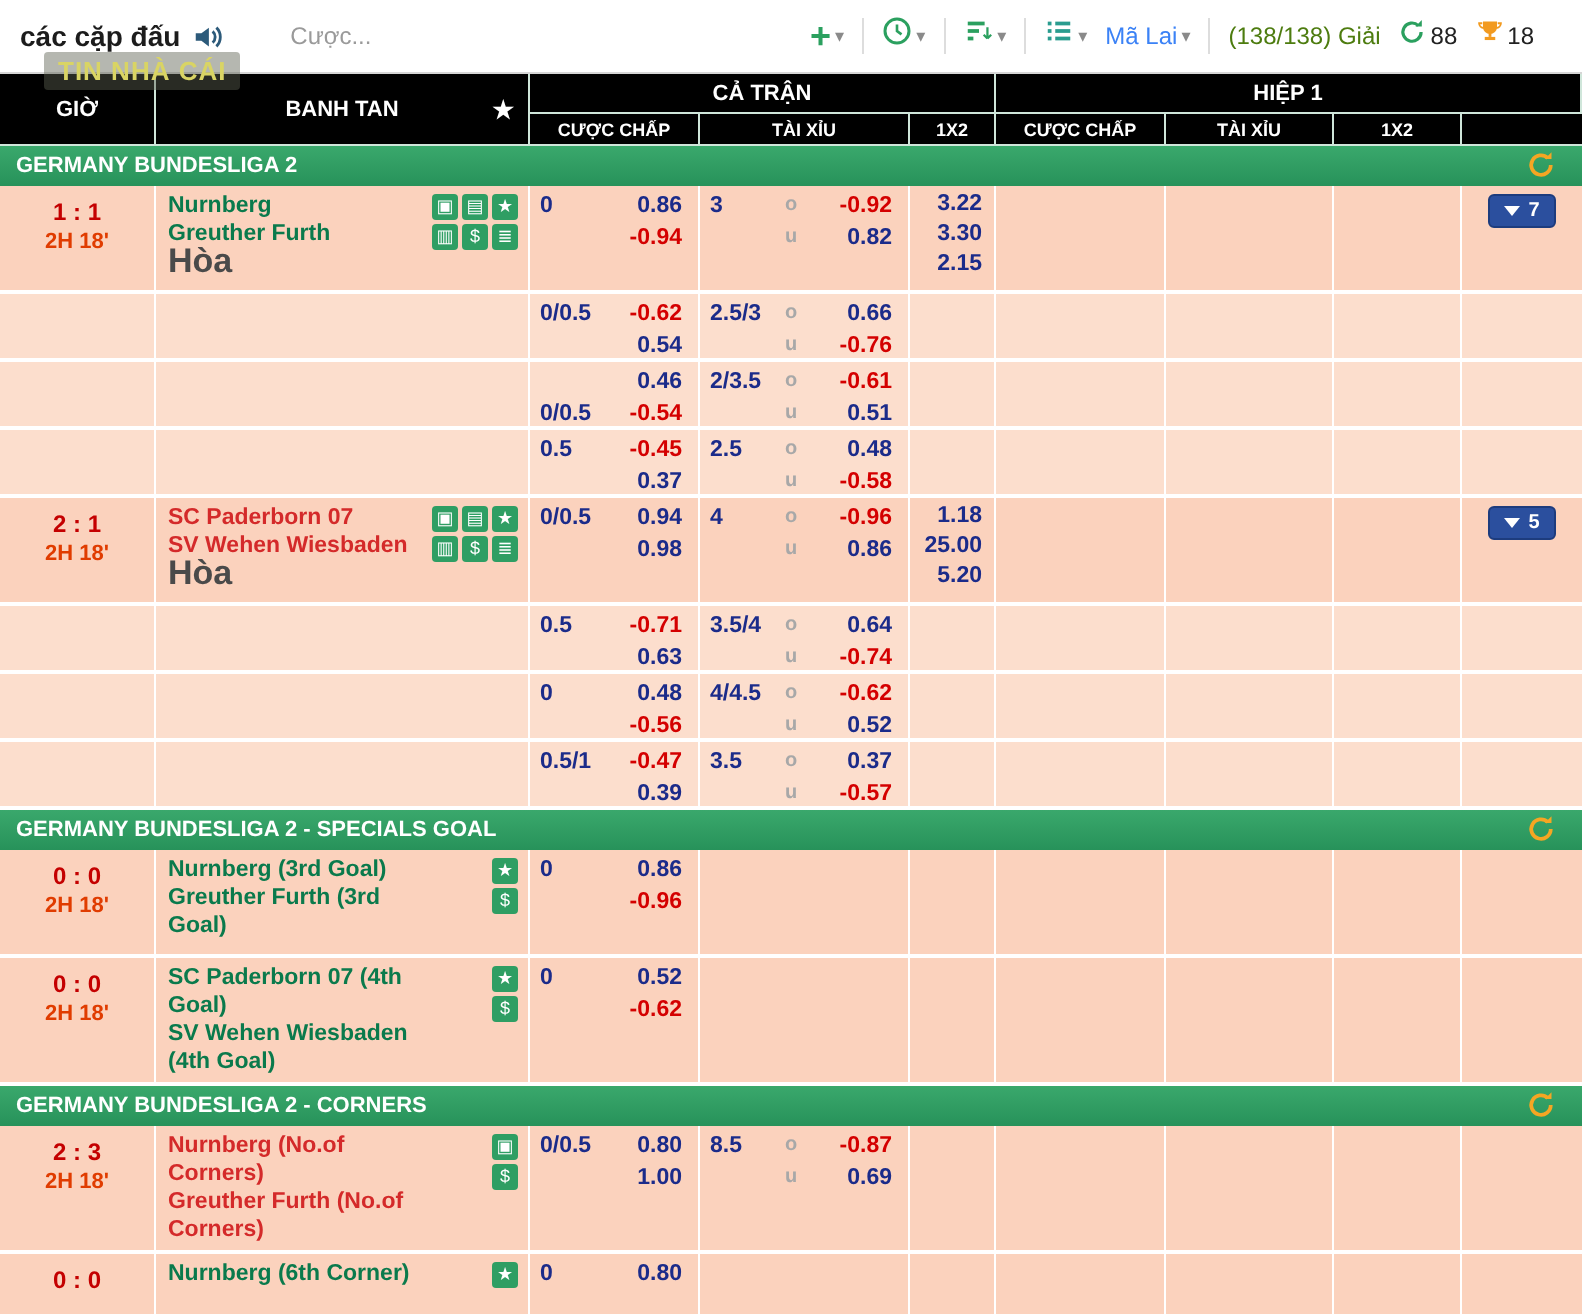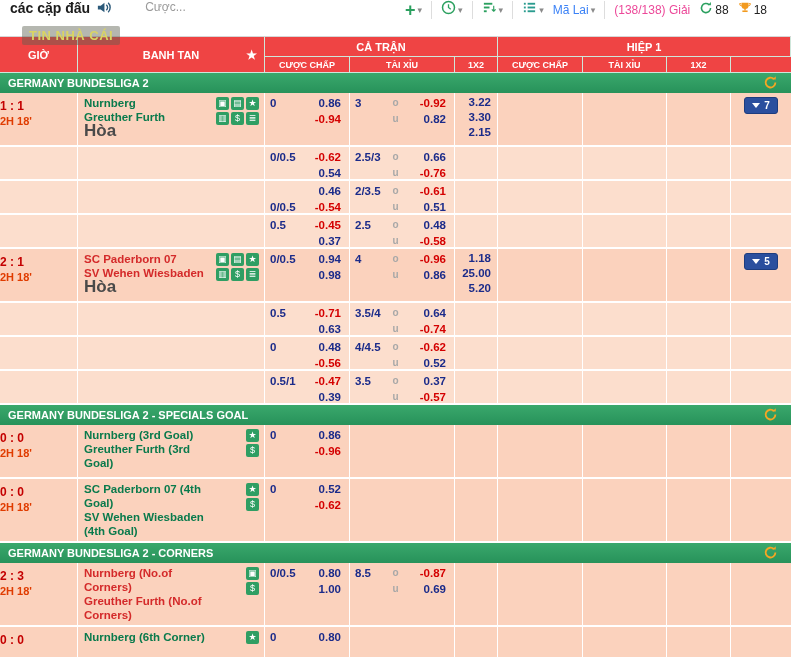--- a/index.html
+++ b/index.html
@@ -1,43 +1,43 @@
 <!DOCTYPE html>
 <html><head>
 <meta charset="utf-8">
 <style>
   * { margin:0; padding:0; box-sizing:border-box; }
   body { background:#e8e8e8; font-family:"Liberation Sans", sans-serif; }
   .app { position:relative; width:791px; height:657px; background:#fff; overflow:hidden; }
 
   
-  .toolbar { height:37px; display:flex; align-items:flex-start; padding:0 10px; background:#fff;
+  .toolbar { height:37px; display:flex; align-items:center; padding:0 10px; background:#fff;
              border-bottom:1px solid #d6d6d6; }
   .tb-title { font-size:14px; font-weight:bold; color:#1c1c1c; }
   .tb-speaker { margin-left:6px; display:inline-flex; }
   .tb-bet { margin-left:34px; font-size:12px; color:#9a9a9a; }
   .tools { margin-left:auto; display:flex; align-items:center; gap:9px; margin-right:14px; }
   .caret { font-size:9px; color:#8a8a8a; }
   .sep { width:1px; height:18px; background:#ddd; }
   .plus { color:#2ba05f; font-size:18px; font-weight:bold; line-height:14px; }
   .lang { font-size:12px; color:#3b82f6; }
-  .count { font-size:12px; color:#ec4899; }
+  .count { font-size:12px; color:#4d7c0f; }
   .cnt-num { font-size:12px; color:#222; }
   .icon-btn { display:inline-flex; align-items:center; gap:2px; cursor:pointer; }
 
   
   .watermark { position:absolute; top:26px; left:22px; z-index:50; padding:2px 7px;
                background:rgba(90,95,80,.45); color:#d9d464; font-size:13px; font-weight:bold;
                border-radius:2px; letter-spacing:.5px; pointer-events:none; }
 
   
   .grid9 { display:grid; grid-template-columns:78px 187px 85px 105px 43px 85px 84px 64px 60px; }
 
   
-  .thead { background:#ef4444; grid-template-rows:20px 16px; }
+  .thead { background:#000000; grid-template-rows:20px 16px; }
   .hc { display:flex; align-items:center; justify-content:center; color:#fff; font-weight:bold;
         border-right:1px solid #cfe6da; border-bottom:1px solid #cfe6da; position:relative; }
   .hc.big { font-size:11px; }
   .hc.small { font-size:9px; }
   .hc:last-child { border-right:none; }
   .span2r { grid-row:1 / 3; }
   .h-star { position:absolute; right:7px; top:50%; transform:translateY(-50%);
             color:#fff; font-size:12px; cursor:pointer; }
 
   
@@ -47,21 +47,21 @@
 
   
   .row { border-bottom:2px solid #fff; }
   .row .c { border-right:1px solid #fff; background:#fbd2bd; overflow:hidden; }
   .row .c:last-child { border-right:none; }
   .row.sub .c { background:#fcdecd; }
   .row.sub { height:34px; }
   .row.main .c, .row.spec .c { min-height:52px; }
 
   
-  .c.t { text-align:left; }
+  .c.t { text-align:center; }
   .score { margin-top:6px; font-size:12px; font-weight:bold; color:#c40000; }
   .mtime { margin-top:2px; font-size:11px; font-weight:bold; color:#e03c00; }
 
   
   .c.m { position:relative; padding:3px 0 3px 6px; }
   .tname { width:128px; font-size:11.5px; font-weight:bold; line-height:14px; color:#0a7a4c; cursor:pointer; }
   .tname.red { color:#d42a2a; }
   .draw { font-size:17px; font-weight:bold; line-height:14px; color:#4a4a4a; }
   .ticons { position:absolute; top:4px; right:5px; width:46px; display:flex; flex-wrap:wrap;
             gap:2px; justify-content:flex-end; }

